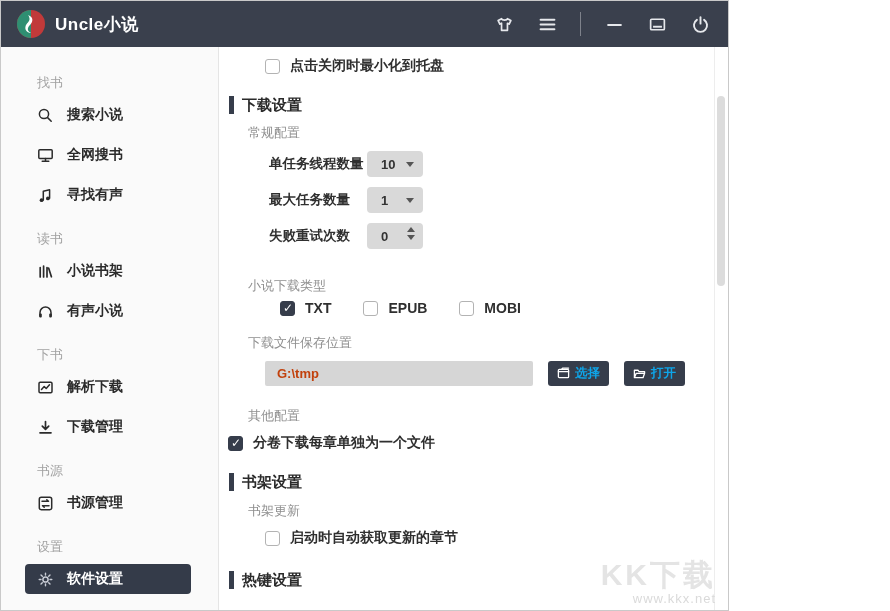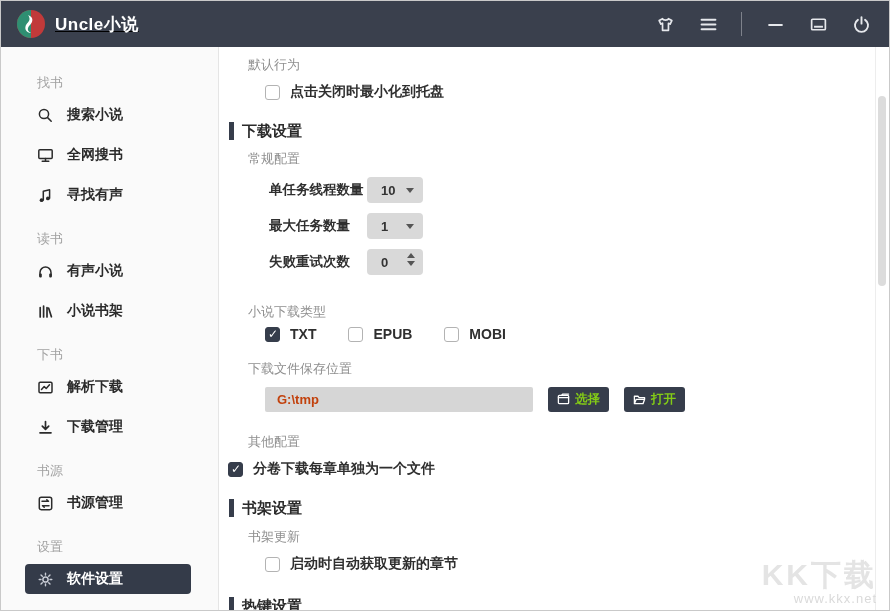--- a/index.html
+++ b/index.html
@@ -1,18 +1,18 @@
 <!DOCTYPE html>
 <html><head>
 <meta charset="utf-8">
 <style>
   * { box-sizing: border-box; margin: 0; padding: 0; }
   html,body { width:890px; height:611px; overflow:hidden; }
   body { font-family:"Liberation Sans","DejaVu Sans",sans-serif; background:#fff; position:relative; }
-  .window { width:890px; height:611px; border:1px solid #c9c9c9; position:relative; overflow:hidden; background:#fff;text-decoration:underline; }
+  .window { width:729px; height:611px; border:1px solid #c9c9c9; position:relative; overflow:hidden; background:#fff; }
 
   
   .titlebar { height:46px; background:#3a404d; display:flex; align-items:center; padding:0 18px 0 16px; }
   .logo { width:28px; height:28px; margin-right:10px; flex:0 0 auto; }
   .app-title { color:#ffffff; font-size:17px; font-weight:bold; letter-spacing:.5px; }
   .tb-right { margin-left:auto; display:flex; align-items:center; gap:23px; }
   .tb-btn { width:20px; height:20px; display:flex; align-items:center; justify-content:center; cursor:pointer; }
   .tb-btn svg { stroke:#e6e8ec; fill:none; stroke-width:1.6; stroke-linecap:round; stroke-linejoin:round; }
   .tb-divider { width:1px; height:24px; background:rgba(255,255,255,.35); }
 
@@ -41,26 +41,26 @@
 
   .ctl-row { display:flex; align-items:center; height:36px; margin-left:49px; }
   .ctl-label { width:98px; font-size:13.5px; font-weight:bold; color:#2f2f2f; }
   .select-box, .spin-box { width:56px; height:26px; background:#d9d9d9; border-radius:4px; display:flex; align-items:center; cursor:pointer; position:relative; }
   .select-box .val, .spin-box .val { font-size:13px; font-weight:bold; color:#333; margin-left:14px; }
   .caret-down { position:absolute; right:9px; top:11px; width:0; height:0; border-left:4px solid transparent; border-right:4px solid transparent; border-top:5px solid #555; }
   .spin-arrows { position:absolute; right:8px; top:4px; display:flex; flex-direction:column; gap:3px; }
   .spin-up { width:0; height:0; border-left:4px solid transparent; border-right:4px solid transparent; border-bottom:5px solid #555; }
   .spin-dn { width:0; height:0; border-left:4px solid transparent; border-right:4px solid transparent; border-top:5px solid #555; }
 
-  .fmt-row { display:flex; align-items:center; height:20px; margin-left:45px; gap:10px; }
+  .fmt-row { display:flex; align-items:center; height:20px; margin-left:60px; gap:10px; }
   .fmt-gap { width:12px; }
 
   .path-row { display:flex; align-items:center; height:26px; margin-left:45px; }
   .path-input { width:268px; height:25px; background:#d6d6d6; border:none; border-radius:2px; font-size:13px; font-weight:bold; color:#c2410c; padding-left:12px; font-family:"Liberation Sans","DejaVu Sans",sans-serif; }
-  .dark-btn { height:25px; background:#363d4b; border-radius:3px; color:#84cc16; font-size:12.5px; font-weight:bold; display:flex; align-items:center; gap:5px; padding:0 9px; margin-left:15px; cursor:pointer;justify-content:space-between; }
+  .dark-btn { height:25px; background:#363d4b; border-radius:3px; color:#0ea5e9; font-size:12.5px; font-weight:bold; display:flex; align-items:center; gap:5px; padding:0 9px; margin-left:15px; cursor:pointer;justify-content:space-between; }
   .dark-btn svg { width:13px; height:13px; stroke:#fff; fill:none; stroke-width:1.4; stroke-linecap:round; stroke-linejoin:round; }
 
   
   .mt-behavior { margin-top:10px; }
   .mt-cb1 { margin-top:9px; }
   .mt-dlheader { margin-top:19px; }
   .mt-general { margin-top:10px; }
   .mt-rows { margin-top:5px; }
   .mt-type { margin-top:24px; }
   .mt-fmt { margin-top:4px; }
@@ -147,32 +147,32 @@
           <path d="M6.3 13 V4.2 L12.6 2.8 V11.2"></path>
           <circle class="fill" cx="4.6" cy="13.2" r="1.9"></circle>
           <circle class="fill" cx="10.9" cy="11.4" r="1.9"></circle>
         </svg>
       <span>寻找有声</span>
     </div>
 
     <div class="sec-label">读书</div>
     <div class="side-item">
       <svg viewBox="0 0 17 17">
+          <path d="M3.2 14 V4.5 M6.6 14 V3 M10 14 V4.5 M11.6 5 L14.4 13.8" stroke-width="1.7"></path>
+        </svg>
+      <span>小说书架</span>
+    </div>
+    <div class="side-item">
+      <svg viewBox="0 0 17 17">
           <path d="M3 13 V9.5 a5.5 5.5 0 0 1 11 0 V13"></path>
           <rect class="fill" x="2.2" y="10.4" width="2.6" height="4.2" rx="1"></rect>
           <rect class="fill" x="12.2" y="10.4" width="2.6" height="4.2" rx="1"></rect>
         </svg>
       <span>有声小说</span>
     </div>
-    <div class="side-item">
-      <svg viewBox="0 0 17 17">
-          <path d="M3.2 14 V4.5 M6.6 14 V3 M10 14 V4.5 M11.6 5 L14.4 13.8" stroke-width="1.7"></path>
-        </svg>
-      <span>小说书架</span>
-    </div>
 
     <div class="sec-label">下书</div>
     <div class="side-item">
       <svg viewBox="0 0 17 17">
           <rect x="2" y="3.2" width="13" height="10.6" rx="1.2"></rect>
           <path d="M4.5 10.5 L7.2 7.5 L9.2 9.5 L12.5 5.8"></path>
         </svg>
       <span>解析下载</span>
     </div>
     <div class="side-item">
@@ -196,21 +196,20 @@
       <svg viewBox="0 0 17 17">
           <circle cx="8.5" cy="8.5" r="2.6"></circle>
           <path d="M8.5 2.2 V4 M8.5 13 V14.8 M2.2 8.5 H4 M13 8.5 H14.8 M4 4 L5.3 5.3 M11.7 11.7 L13 13 M13 4 L11.7 5.3 M5.3 11.7 L4 13" stroke-width="1.4"></path>
         </svg>
       <span>软件设置</span>
     </div>
   </div>
 
   <div class="main">
 
-    <div class="grp-label mt-behavior">默认行为</div>
     <div class="check-row mt-cb1">
       <span class="cb"></span>
       <span class="cb-label">点击关闭时最小化到托盘</span>
     </div>
 
     <div class="sec-header mt-dlheader">
       <span class="accent"></span>
       <span class="txt">下载设置</span>
     </div>
 

